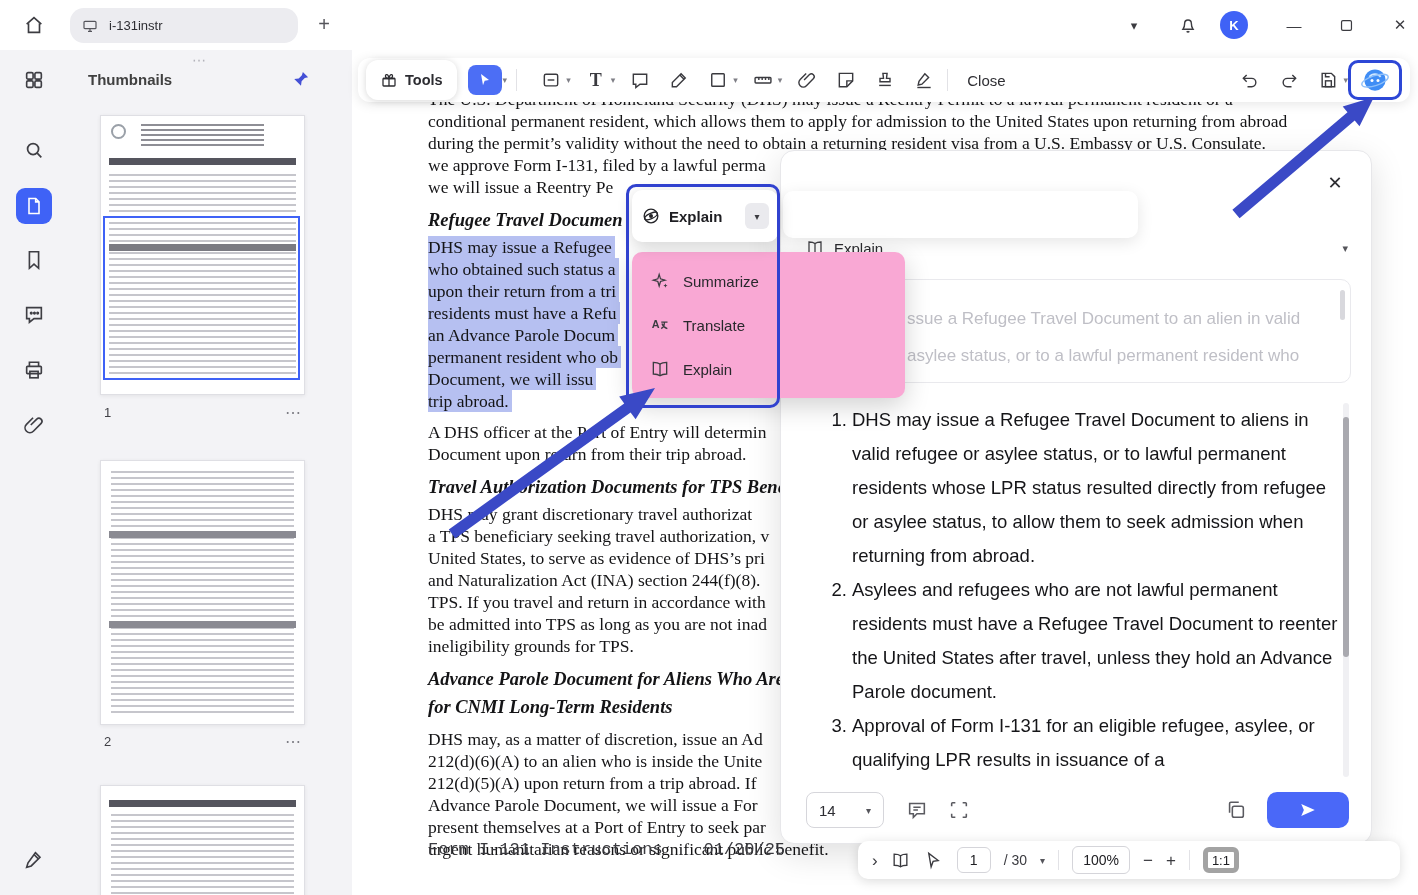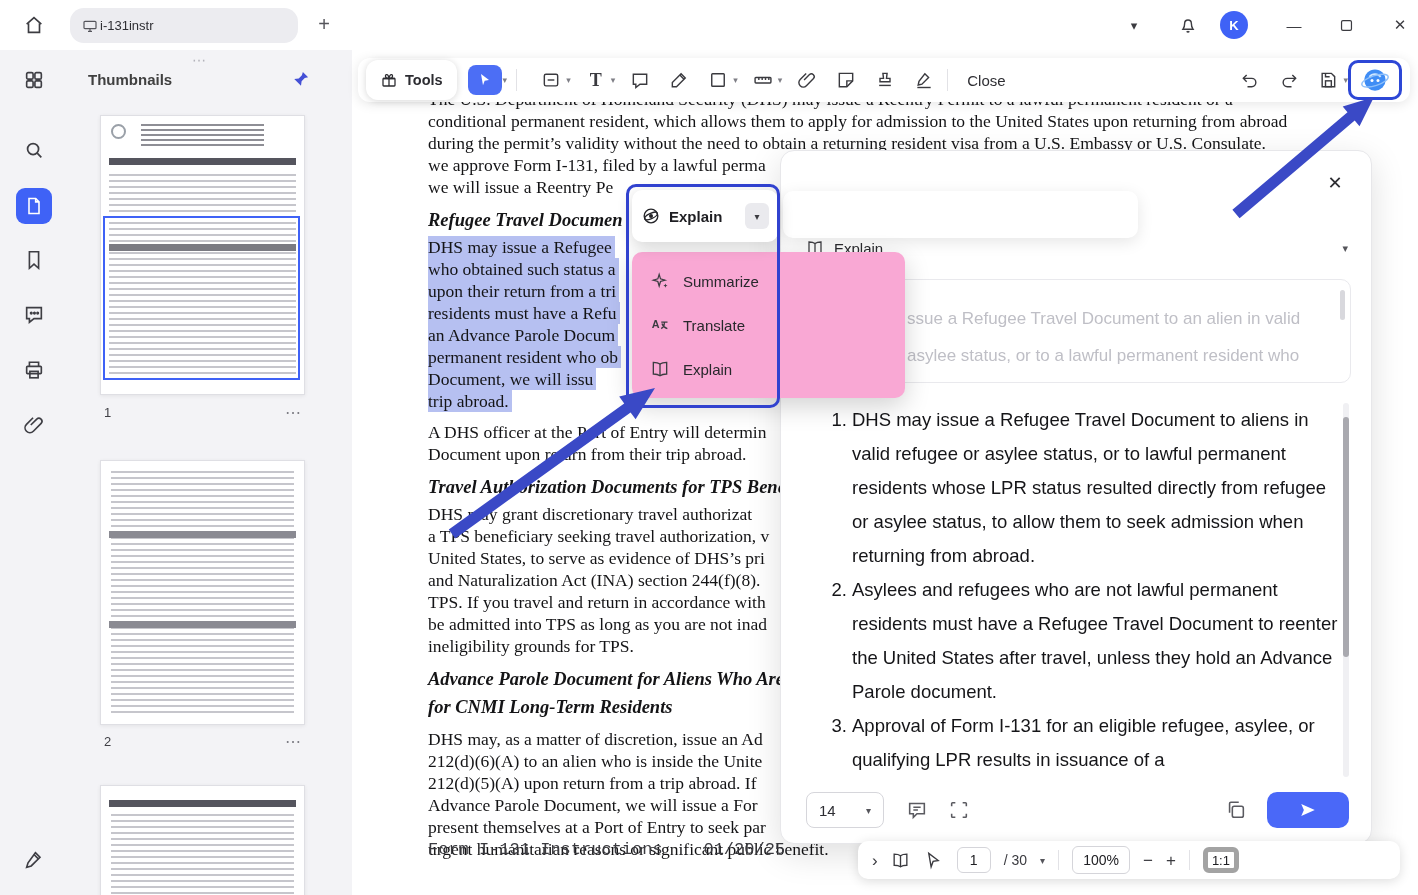--- a/index.html
+++ b/index.html
@@ -10,21 +10,21 @@
   html,body{margin:0;padding:0;background:#d8d8dc}
   #app{position:relative;width:1418px;height:895px;background:#fff;overflow:hidden;
        font-family:"Liberation Sans",sans-serif;color:#2c2c30}
   svg{display:block}
 
   
   .titlebar{position:absolute;left:0;top:0;right:0;height:50px;background:#fff;z-index:50}
   .tb-btn{position:absolute;top:13px;width:24px;height:24px;color:#3c3c41;display:flex;align-items:center;justify-content:center;cursor:pointer}
   .home-btn{left:22px}
   .tab{position:absolute;left:70px;top:8px;width:228px;height:35px;background:#ececf0;border-radius:14px;
-       display:flex;align-items:center;gap:2px;padding:0 12px}
+       display:flex;align-items:center;gap:11px;padding:0 12px}
   .tab .mon{width:16px;height:16px;color:#55555b}
   .tab-title{font-size:13px;color:#2e2e33}
   .tab-plus{left:312px;font-size:20px;color:#55555b;top:12px}
   .chev-top{left:1122px;font-size:13px;color:#3c3c41}
   .bell{left:1176px}
   .avatar{position:absolute;left:1220px;top:11px;width:28px;height:28px;border-radius:50%;
           background:var(--accent);color:#fff;font-size:13px;font-weight:bold;
           display:flex;align-items:center;justify-content:center;cursor:pointer}
   .min-btn{left:1282px;font-size:15px}
   .max-btn{left:1334px}

